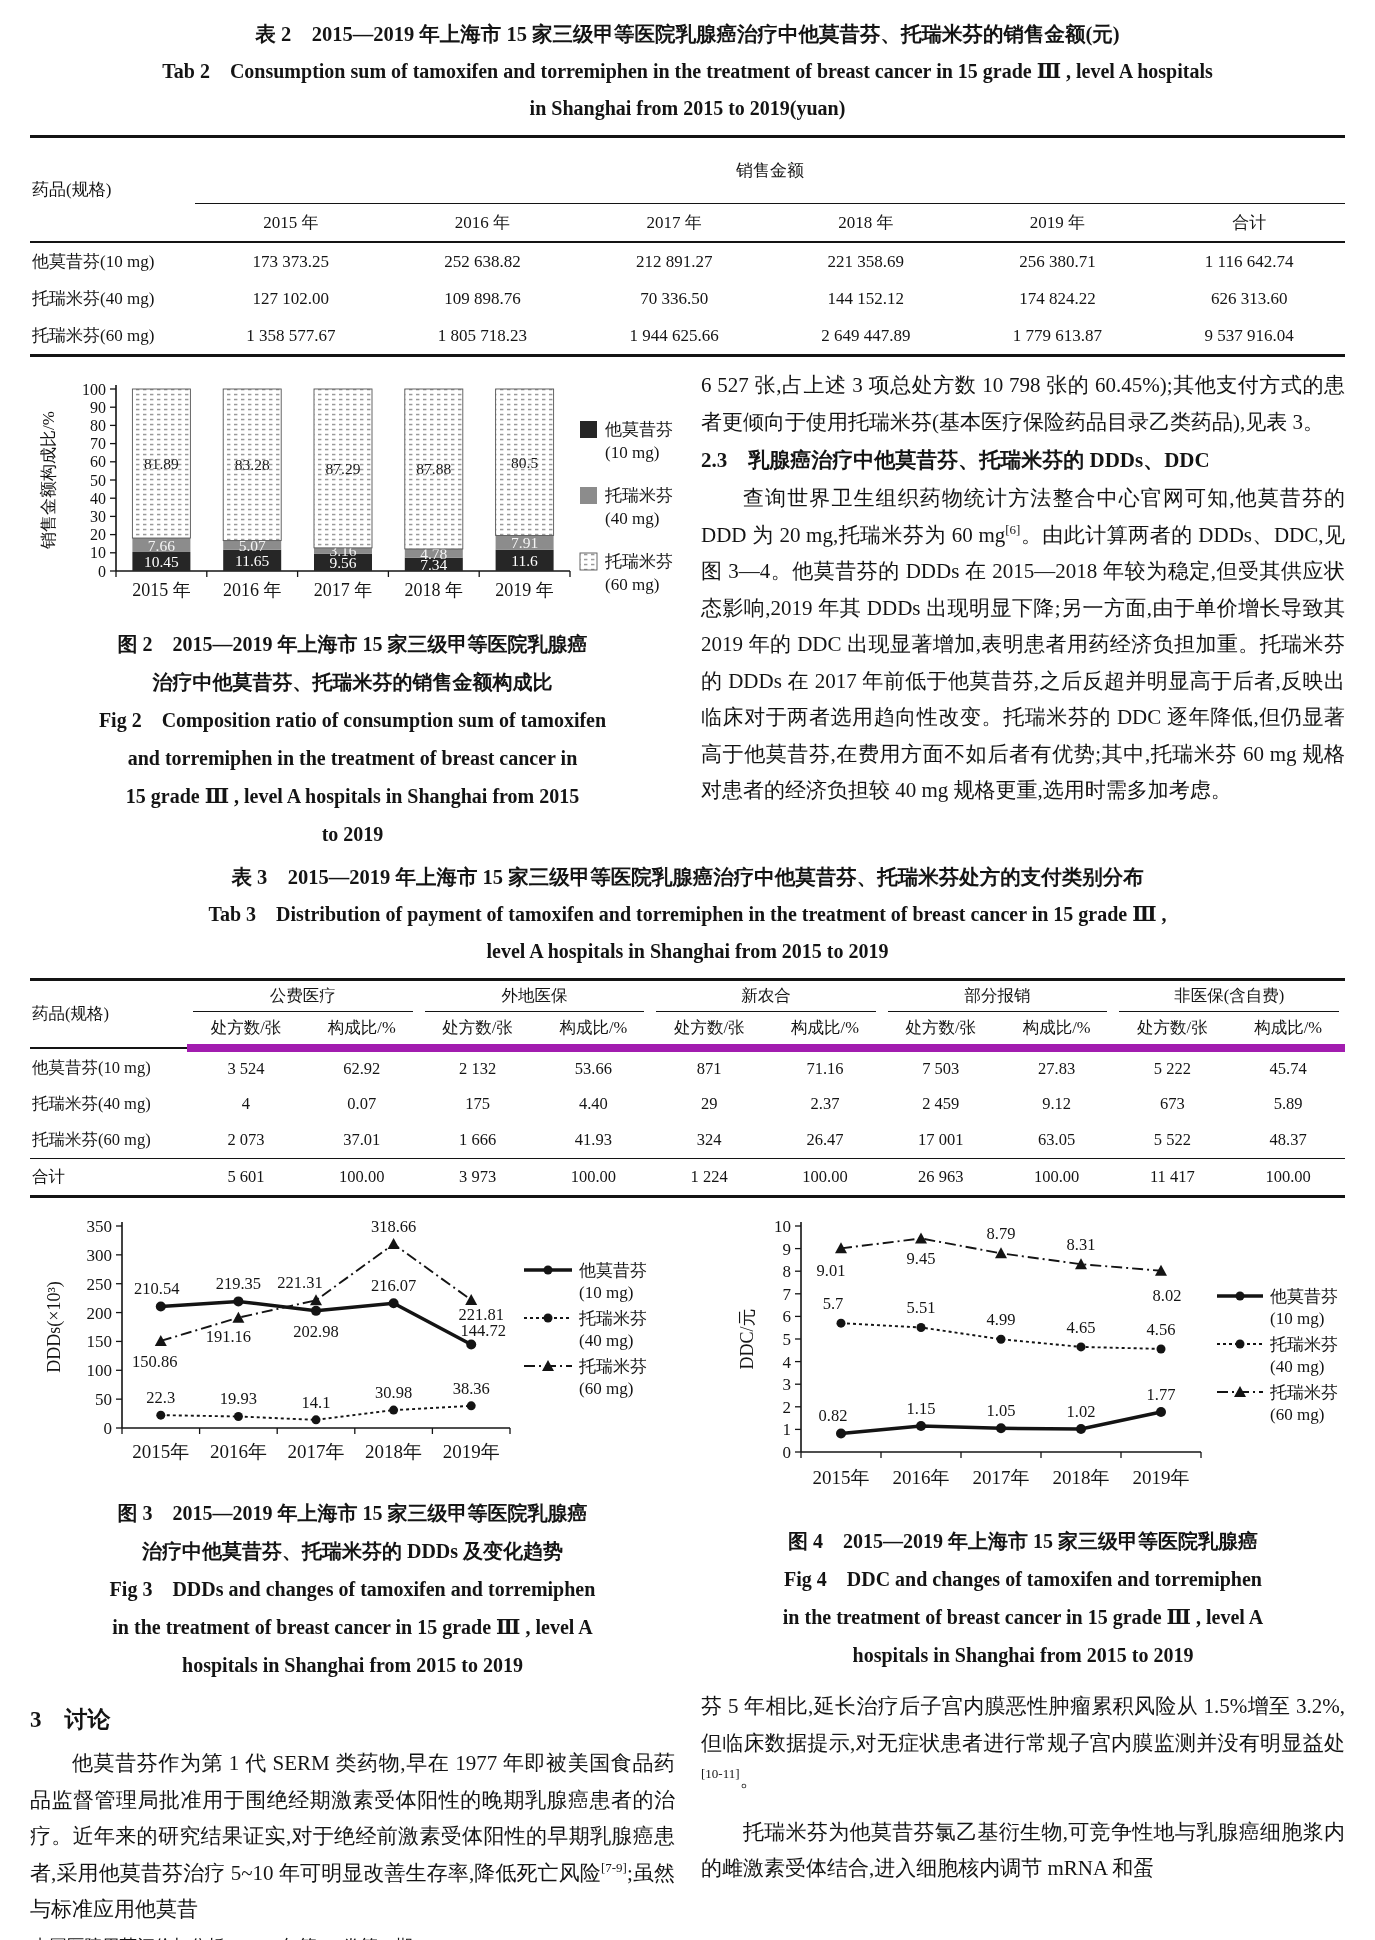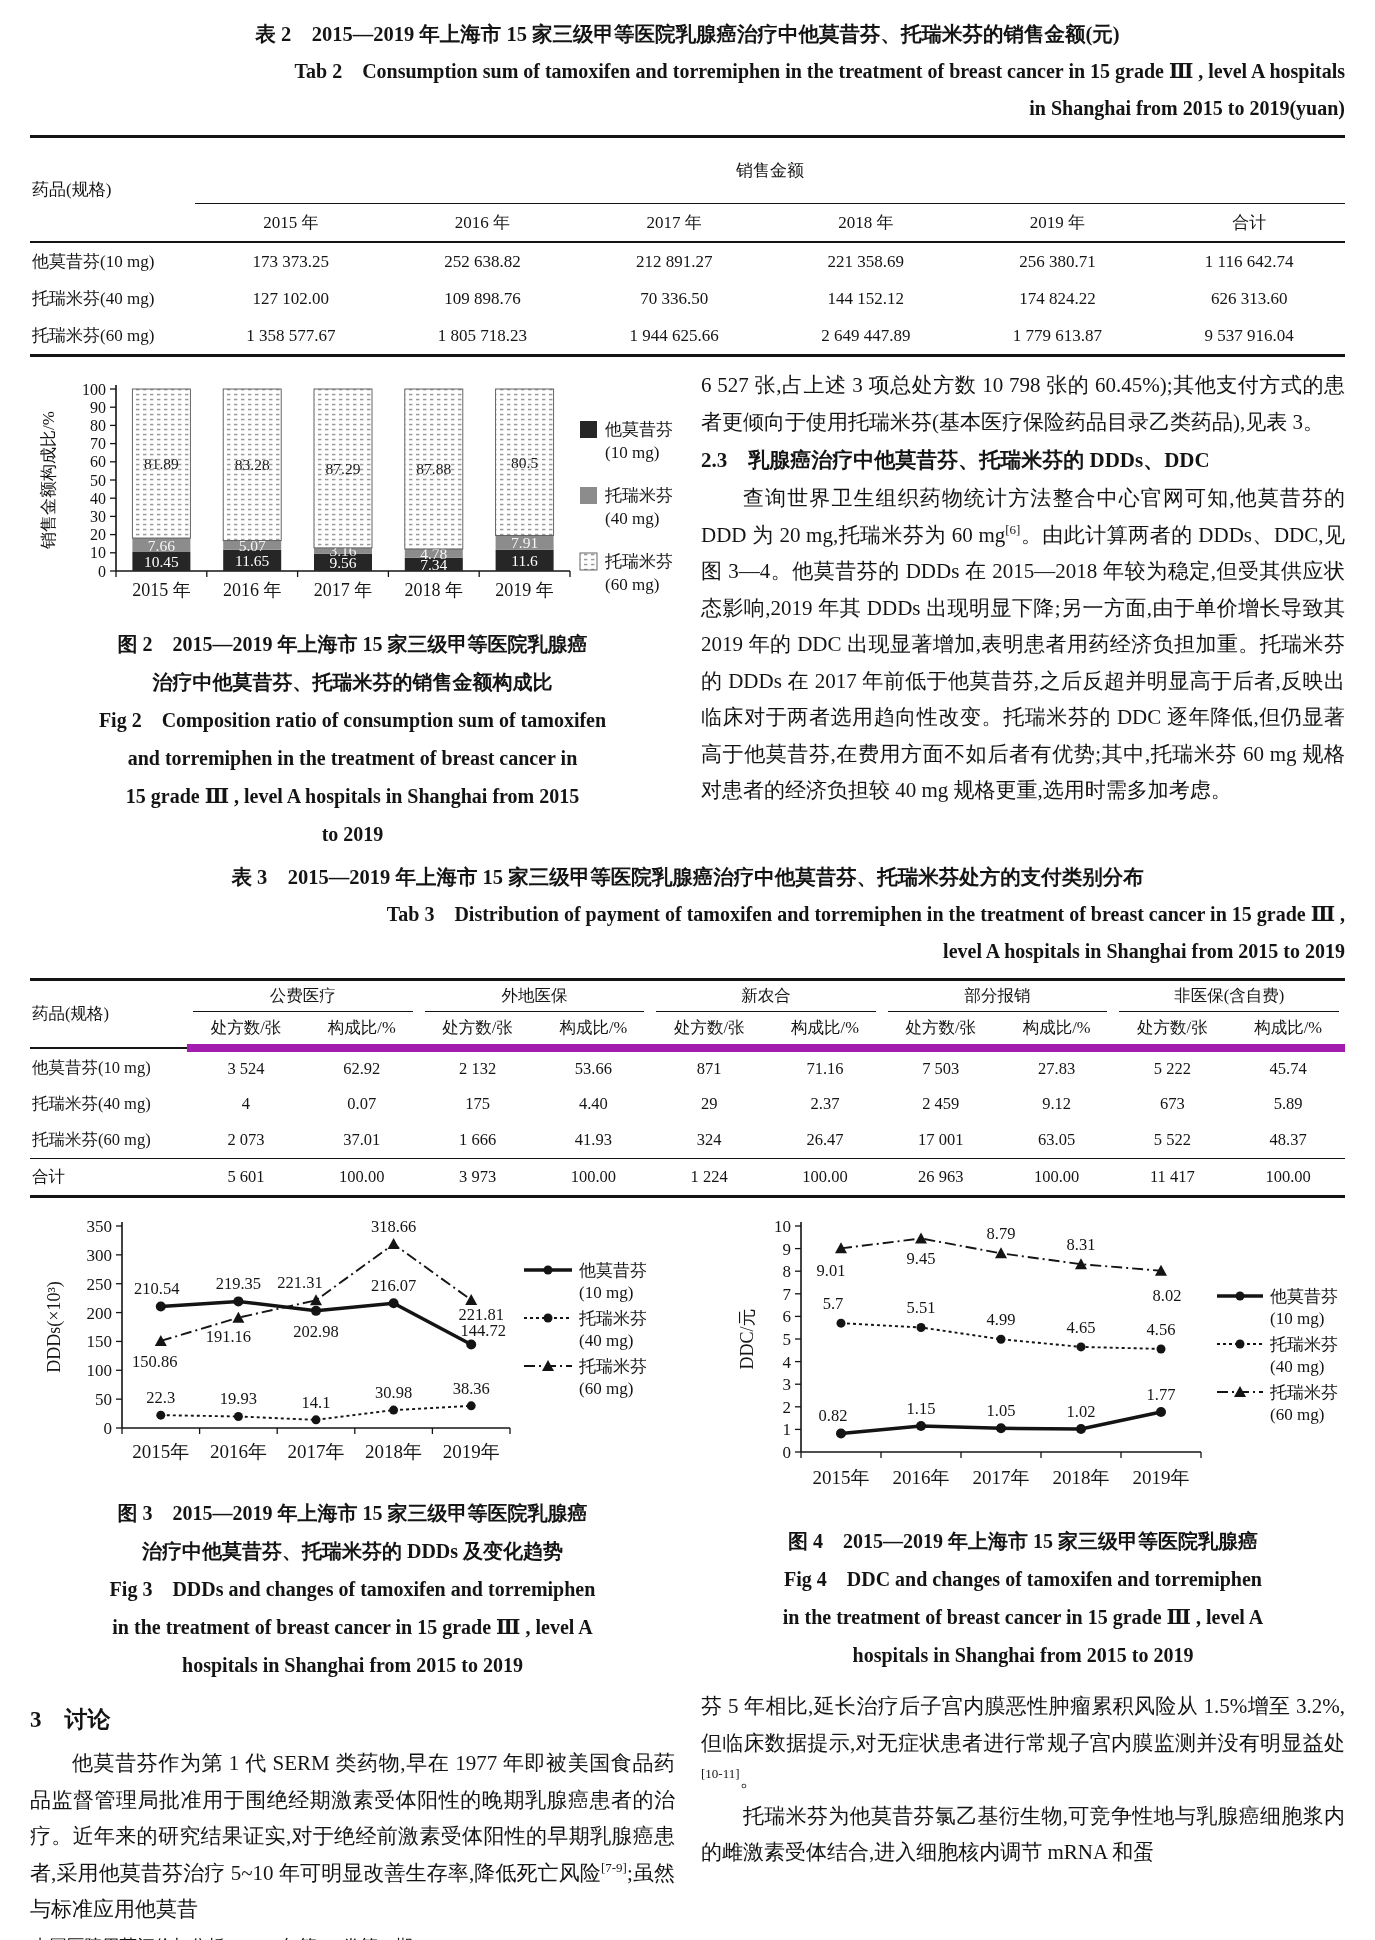--- a/index.html
+++ b/index.html
@@ -5,21 +5,21 @@
   html,body{margin:0;padding:0;background:#e8e8e8;}
   .page{
     width:1375px;min-height:1940px;margin:0 auto;background:#ffffff;color:#141414;
     font-family:"Liberation Serif","DejaVu Serif",serif;
     padding:16px 30px 18px 30px;box-sizing:border-box;
     display:flex;flex-direction:column;
   }
   
   .tbl-title{ text-align:center;font-weight:bold;line-height:37px; }
   .tbl-title.zh{ font-size:20.5px; }
-  .tbl-title.en{ font-size:20px;text-align:right; }
+  .tbl-title.en{ font-size:20px; }
   
   table.paper{ width:100%;border-collapse:collapse;font-size:17px;margin-top:8px; }
   table.paper th, table.paper td{ font-weight:normal;text-align:center;padding:7px 3px;white-space:nowrap; }
   #table2{ border-top:3px solid #141414;border-bottom:3px solid #141414; }
   #table2 th.corner{ text-align:left;border-bottom:2px solid #141414;width:160px;padding-left:2px; }
   #table2 th.grp{ border-bottom:1.5px solid #141414;padding:21px 3px; }
   #table2 tr.subrow th{ border-bottom:2px solid #141414; }
   #table2 td.drug{ text-align:left;padding-left:2px; }
   #table3{ border-top:3px solid #141414;border-bottom:3px solid #141414;font-size:16.5px; }
   #table3 th.corner{ text-align:left;border-bottom:2px solid #141414;width:152px;padding-left:2px; }
@@ -28,21 +28,21 @@
   #table3 tr.subrow th{ border-bottom:8px solid #a21caf;padding:5px 2px; }
   #table3 td.drug{ text-align:left;padding-left:2px; }
   #table3 tr.total td{ border-top:1.5px solid #141414; }
   
   .twocol{ display:flex;gap:26px;margin-top:10px; }
   .col-left{ width:645px;flex:0 0 645px; }
   .col-right{ flex:1;min-width:0; }
   
   .para{ font-size:21px;line-height:36.5px;text-align:justify;margin:0; }
   .para.indent{ text-indent:2em; }
-  .para + .para{ margin-top:0; }
+  .para + .para{ margin-top:16px; }
   .para sup{ font-size:13px;line-height:0; }
   .subhead{ font-size:21px;font-weight:bold;line-height:40px; }
   .sechead{ font-size:23px;font-weight:bold;margin:20px 0 10px 0; }
   
   .caption{ margin-top:10px;text-align:center; }
   .caption .cap-line{ font-weight:bold;font-size:20px;line-height:38px; }
   
   svg.chart{ display:block; }
   #fig2{ margin-top:10px; }
   

